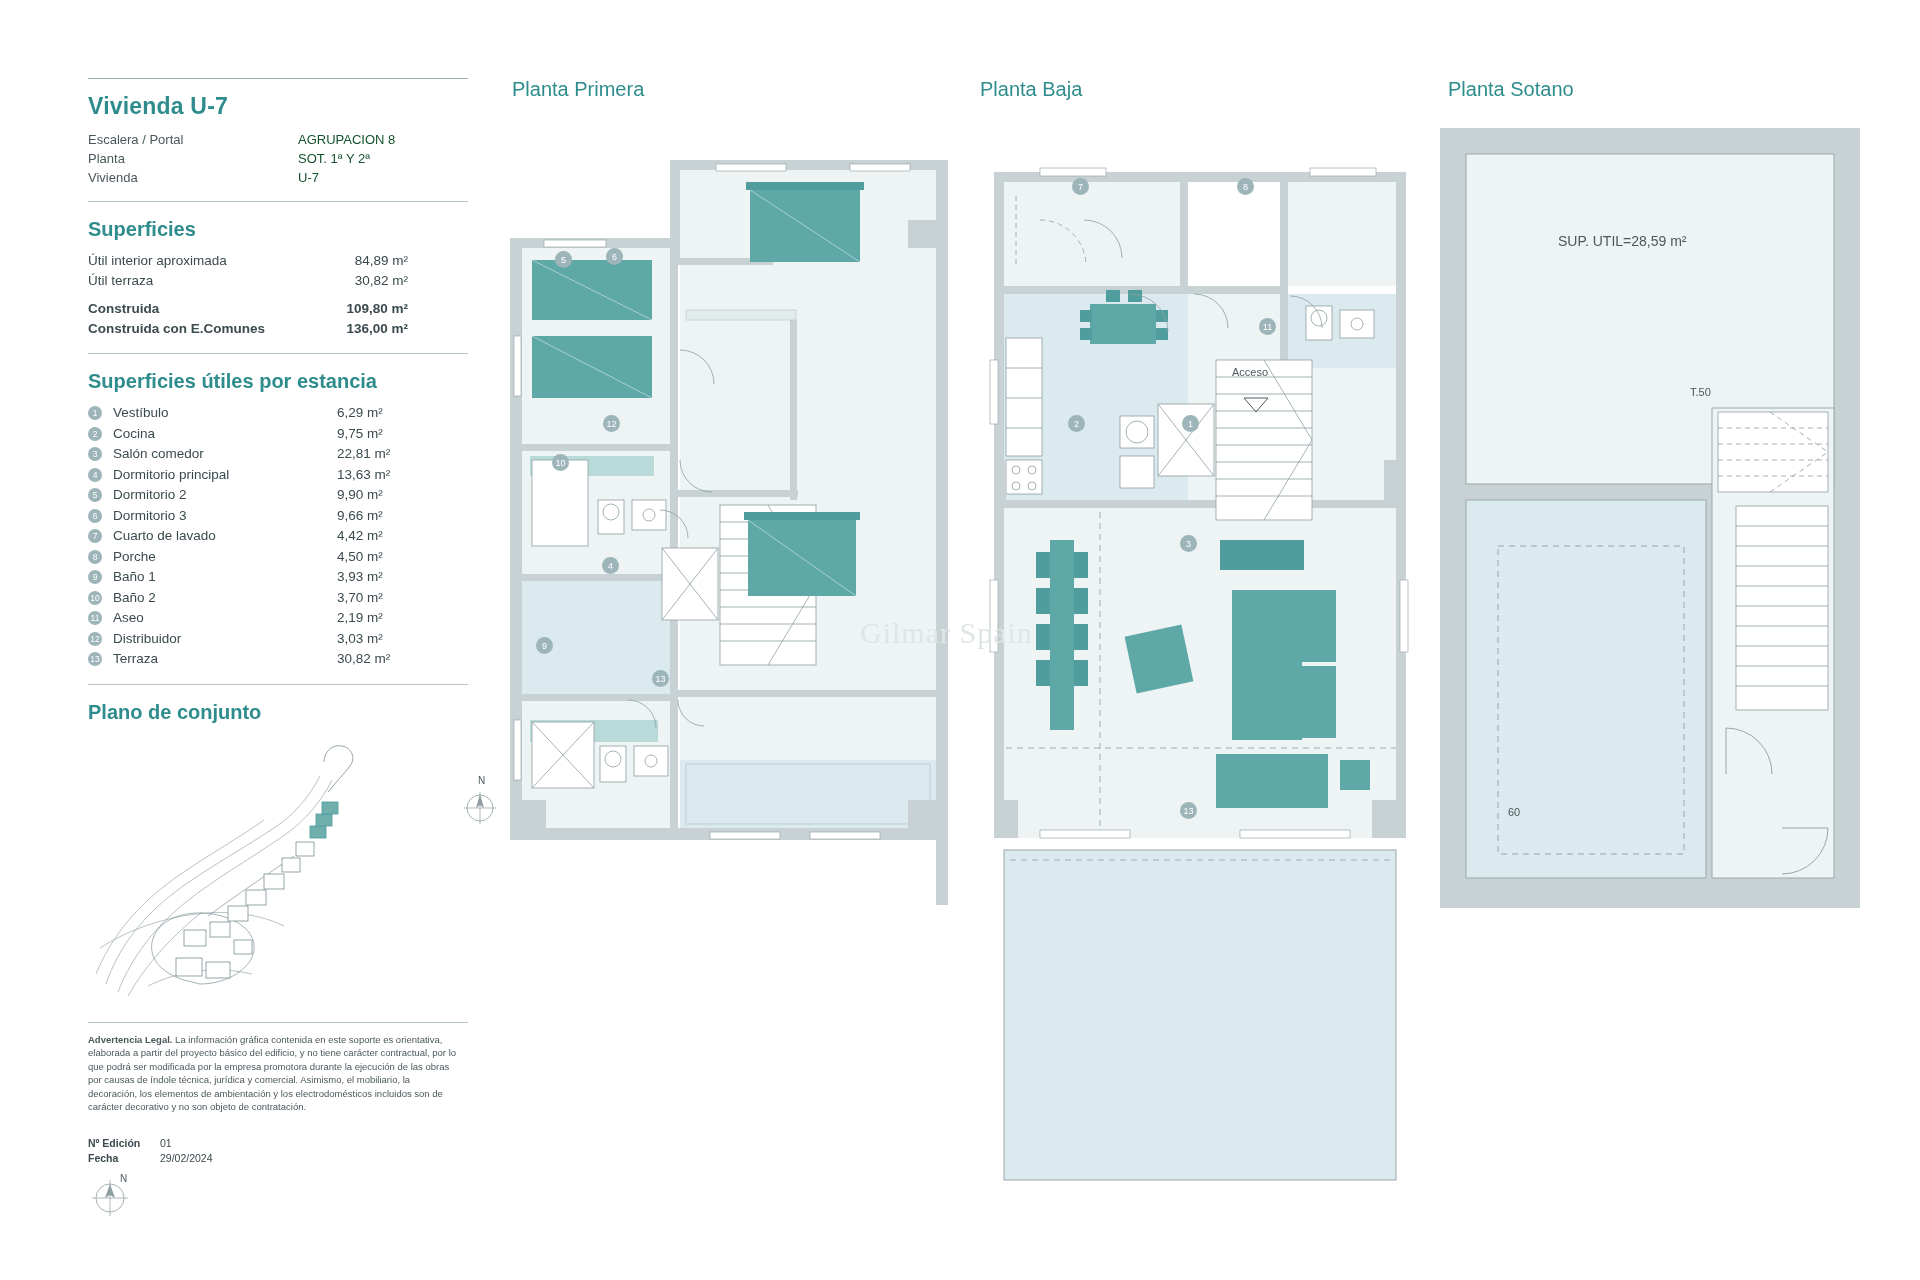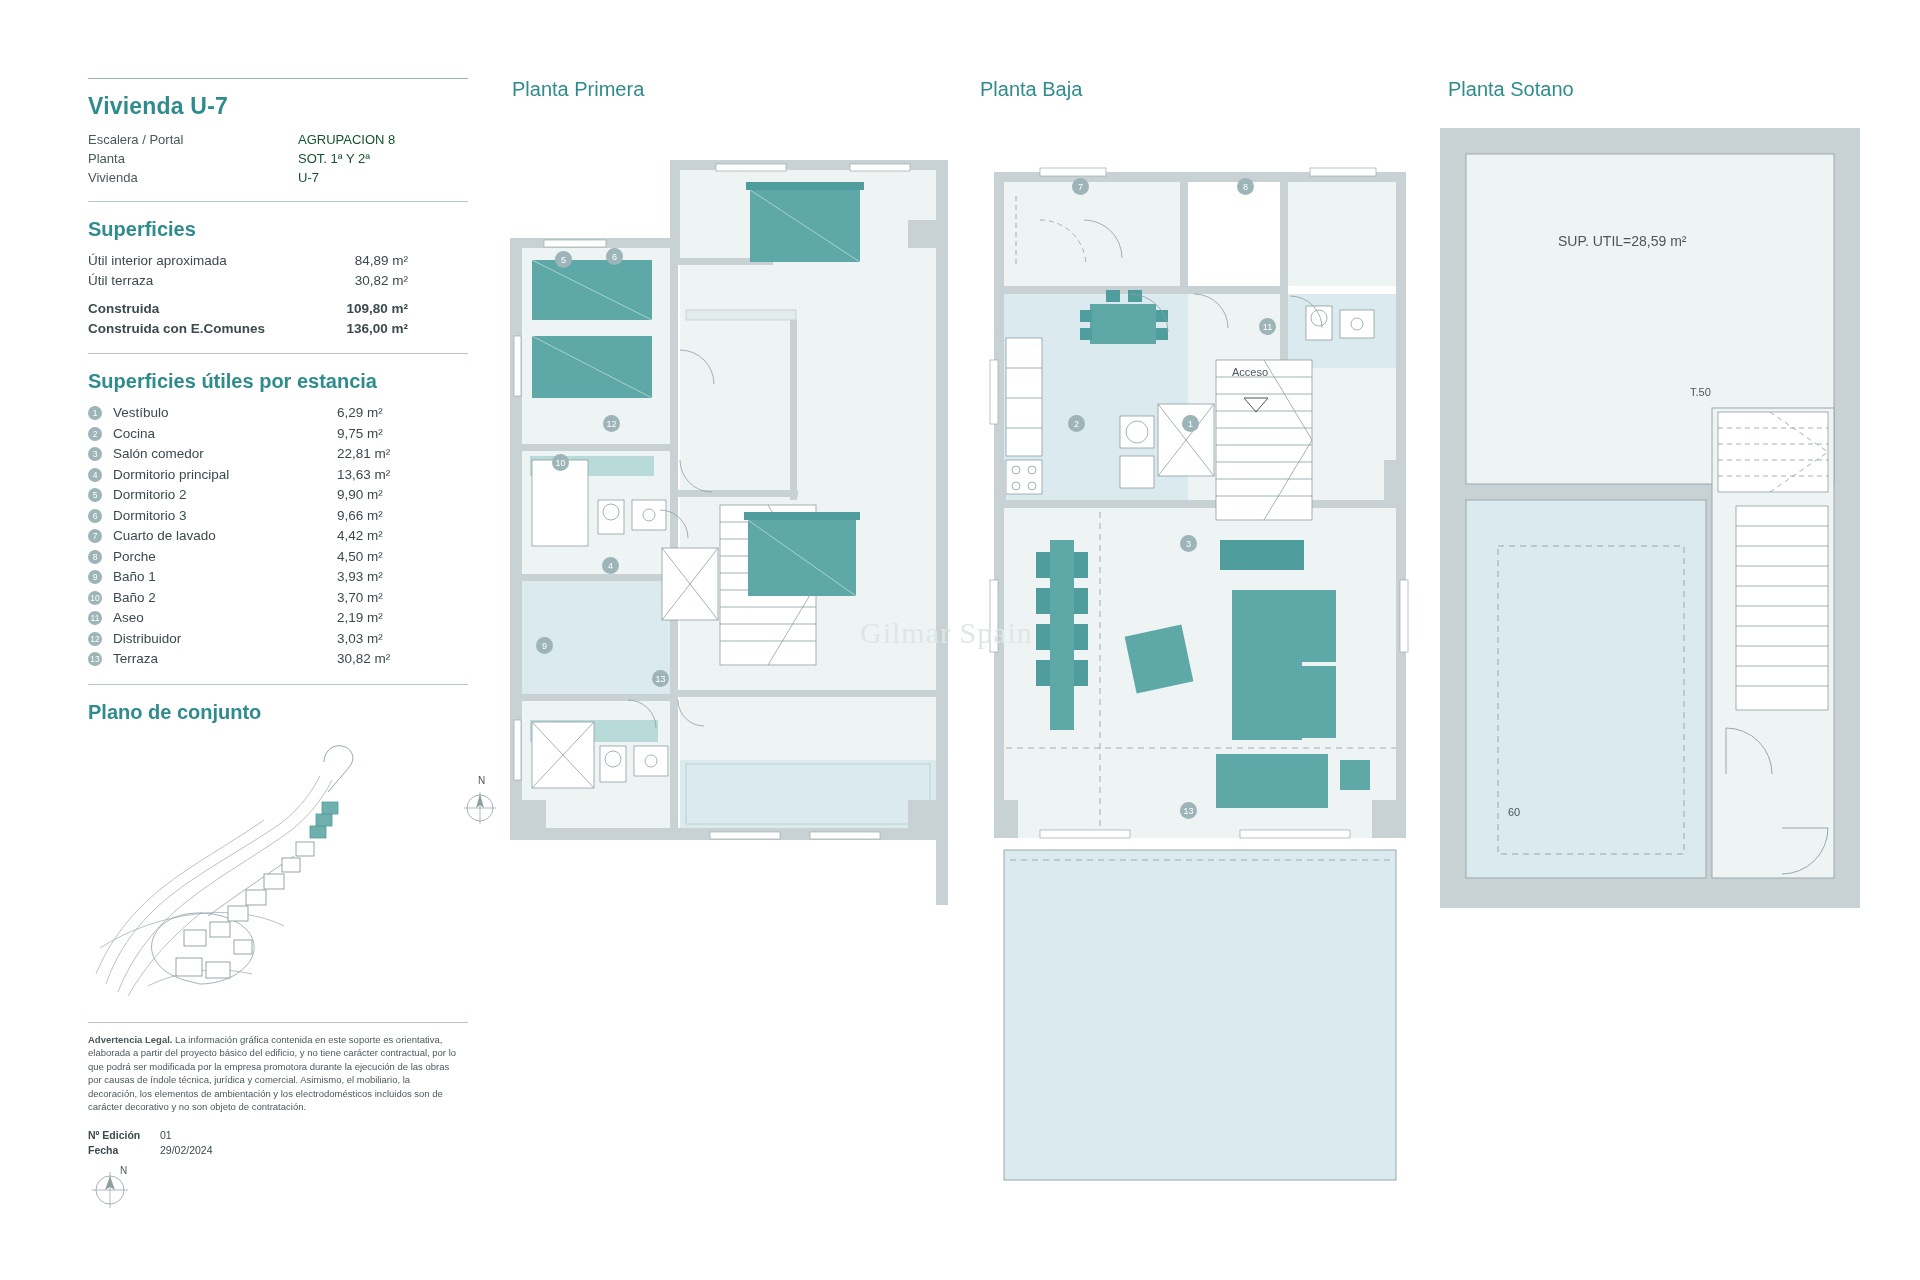--- a/index.html
+++ b/index.html
@@ -42,21 +42,21 @@
   .room .area{width:110px;margin-left:28px;}
 
   
   .siteplan{position:relative;margin-top:8px;height:270px;width:380px;}
   .compass{position:absolute;left:370px;top:40px;width:40px;height:50px;}
 
   .legal{
     font-size:9.5px;line-height:13.5px;color:#4a585c;width:372px;margin-top:10px;
   }
   .legal b{font-weight:bold;}
-  .edition{display:flex;font-size:10.5px;line-height:15px;margin-top:14px;}
+  .edition{display:flex;font-size:10.5px;line-height:15px;margin-top:22px;}
   .edition .k{width:72px;font-weight:bold;}
   .edition .v{}
 
   
   .plan-title{
     position:absolute;font-size:20px;color:#2f8c8c;font-weight:normal;
   }
   .plan-box{position:absolute;}
 
   .marker{

